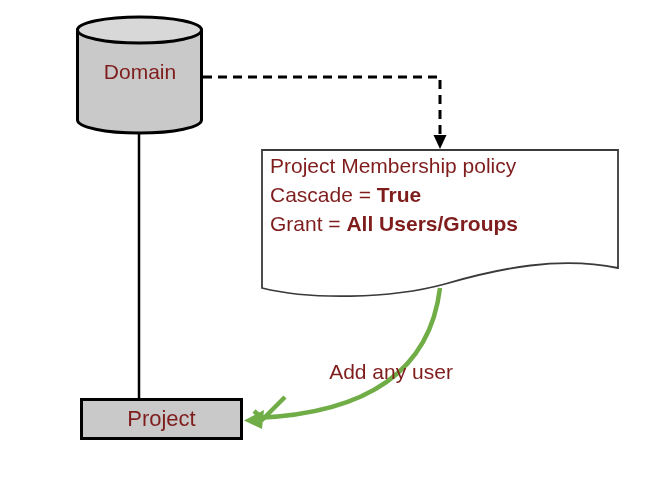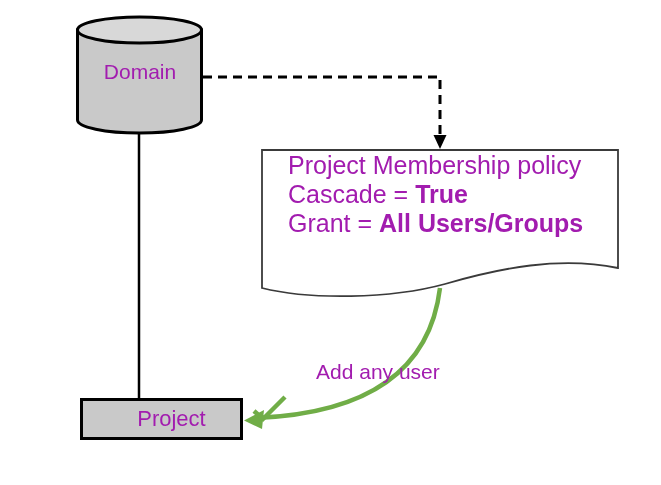--- a/index.html
+++ b/index.html
@@ -15,54 +15,54 @@
     background: #ffffff;
     overflow: hidden;
   }
   .canvas svg {
     position: absolute;
     left: 0;
     top: 0;
   }
   .overlay {
     position: absolute;
-    color: #a21caf;
+    color: #7f1d1d;
     white-space: nowrap;
   }
   .domain-label {
     left: 77px;
     top: 58px;
     width: 126px;
     text-align: center;
     font-size: 21px;
     line-height: 27px;
   }
   .domain-label span { display: block; }
   .note-text {
-    left: 288px;
+    left: 270px;
     top: 151px;
-    font-size: 25px;
+    font-size: 21px;
     line-height: 29px;
   }
   .note-text .bold { font-weight: bold; }
   .project-label {
     left: 81px;
     top: 399px;
     width: 161px;
     height: 40px;
     display: flex;
     align-items: center;
     justify-content: center;
     font-size: 22px;
-    padding-left: 10px;
   }
   .add-user-label {
     left: 316px;
     top: 359px;
     width: 150px;
+    text-align: center;
     font-size: 21px;
     line-height: 26px;
   }
   .shape-fill   { fill: var(--shape_fill, #C9C9C9); }
   .shape-fill-light { fill: var(--shape_fill_light, #D8D8D8); }
   .black-stroke { stroke: var(--stroke, #000000); }
   .note-shape   { fill: #ffffff; stroke: var(--note_border, #3A3A3A); }
   .green-stroke { stroke: var(--green, #70AD47); }
   .green-fill   { fill: var(--green, #70AD47); }
 </style>

